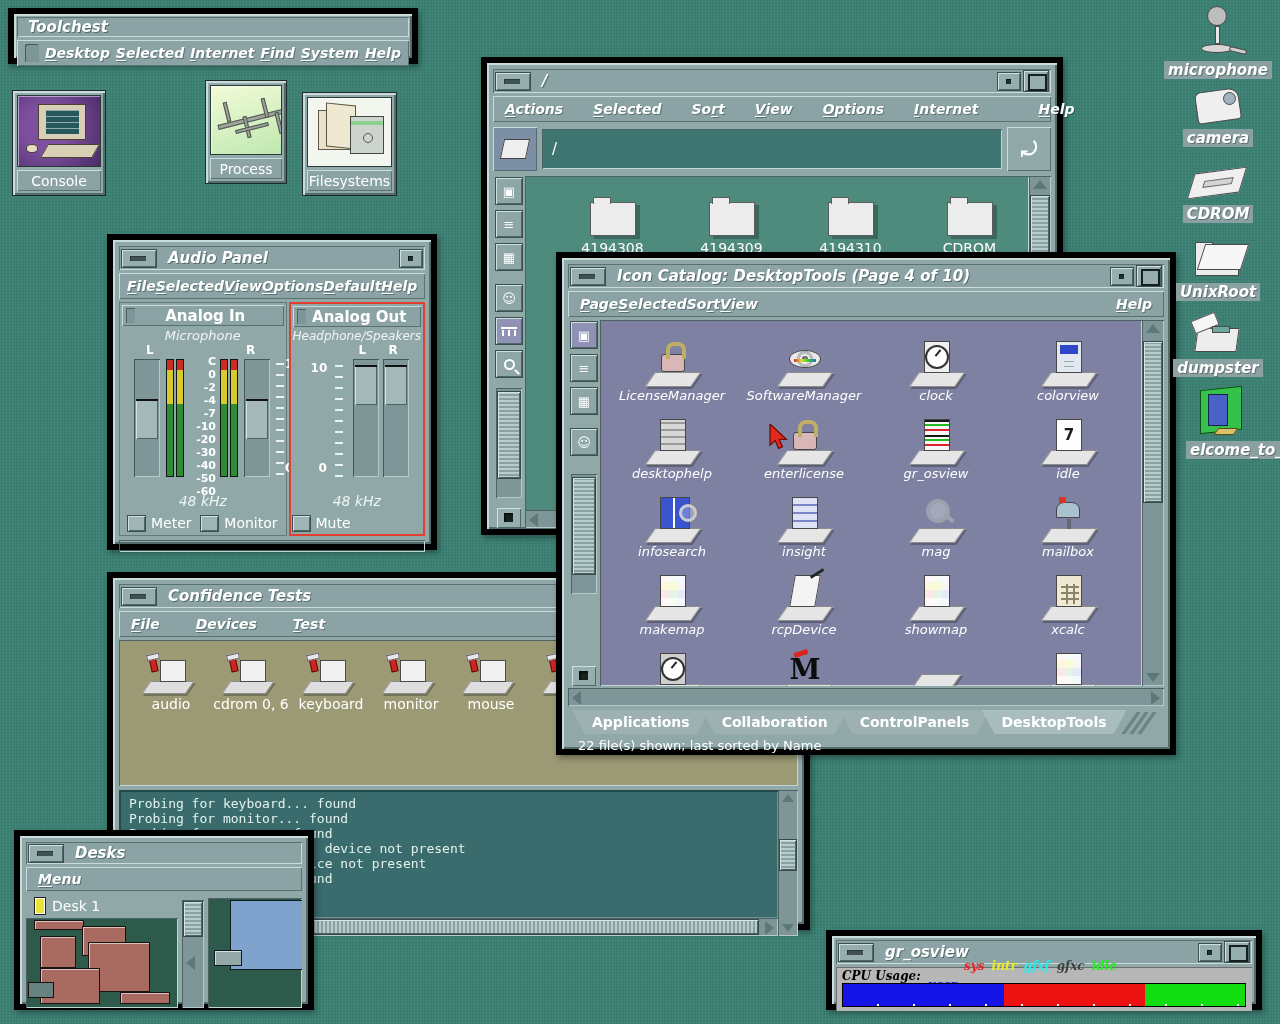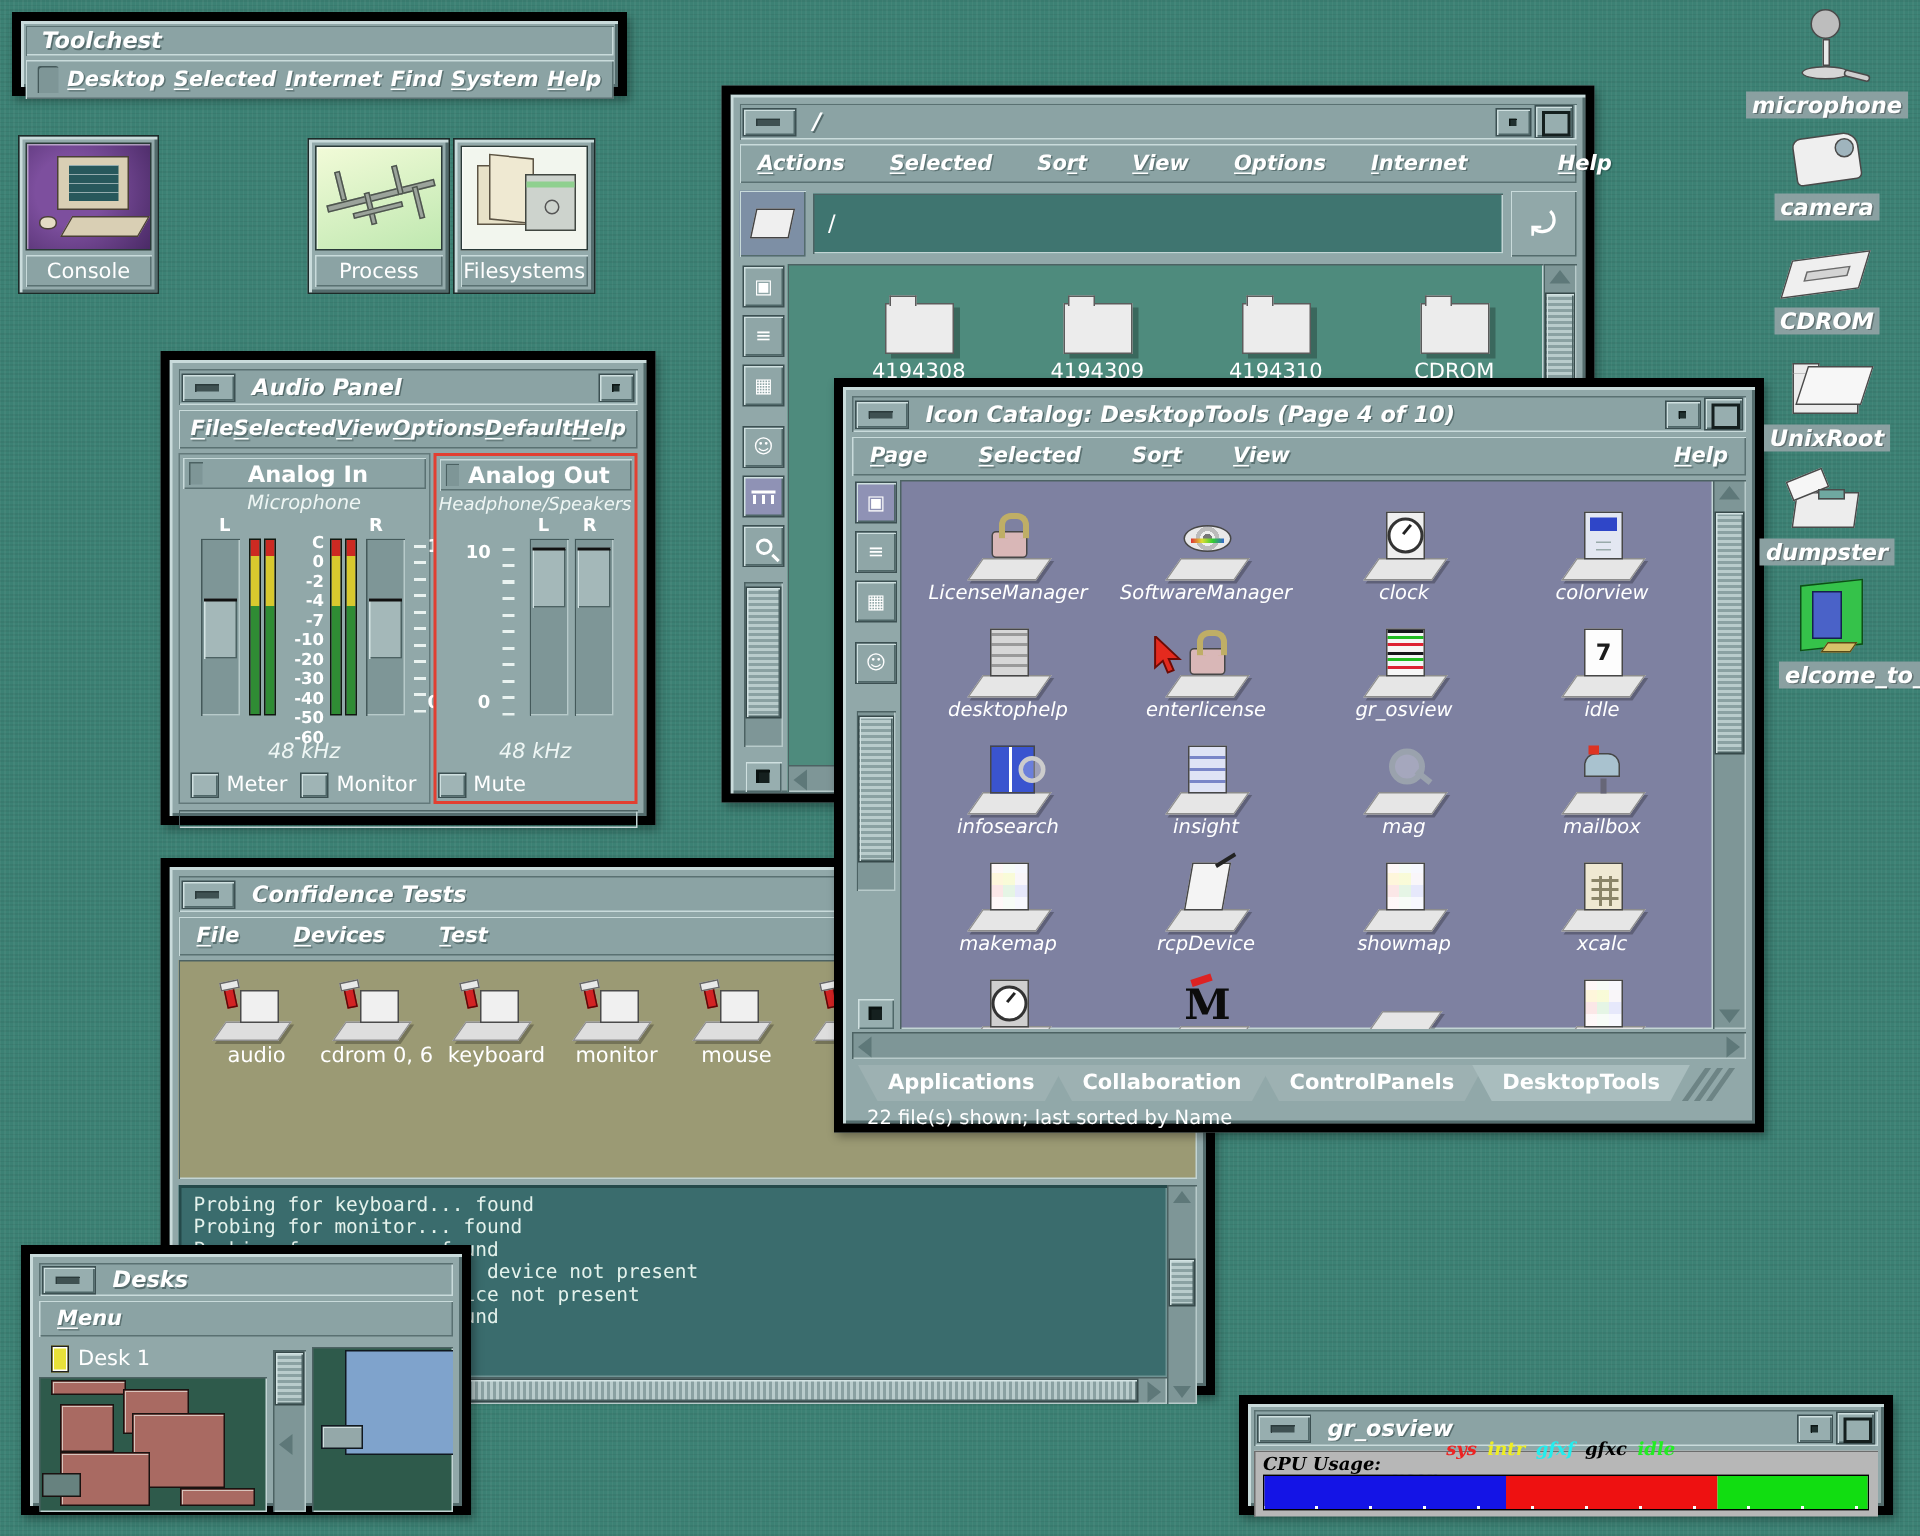--- a/index.html
+++ b/index.html
@@ -237,21 +237,21 @@
 <div class="launcher" style="left:12px;top:90px;width:94px">
   <div class="art" style="height:72px;background:radial-gradient(circle at 35% 45%,#7d4f9e 0 35%,#4a2a66 100%)">
     <div style="position:absolute;left:20px;top:8px;width:48px;height:36px;background:#d9cfb4;border:1px solid #4a4036">
       <div style="position:absolute;left:7px;top:5px;width:33px;height:24px;background:#27585c;background-image:repeating-linear-gradient(0deg,transparent 0 5px,rgba(255,255,255,.5) 5px 6px)"></div>
     </div>
     <div style="position:absolute;left:26px;top:48px;width:52px;height:14px;background:#d9cfb4;border:1px solid #4a4036;transform:skewX(-30deg)"></div>
     <div style="position:absolute;left:8px;top:48px;width:12px;height:9px;background:#e4dcc4;border:1px solid #4a4036;border-radius:45%"></div>
   </div>
   <div class="lbl">Console</div>
 </div>
-<div class="launcher" style="left:205px;top:92px;width:95px">
+<div class="launcher" style="left:205px;top:80px;width:82px">
   <div class="art" style="height:70px;background:linear-gradient(160deg,#f2fbd8,#bfe8b0)">
     <div style="position:absolute;left:6px;top:30px;width:74px;height:5px;background:#9ba39b;border:1px solid #4e564e;transform:rotate(-14deg)"></div>
     <div style="position:absolute;left:14px;top:16px;width:4px;height:20px;background:#9ba39b;border:1px solid #4e564e;transform:rotate(-14deg)"></div>
     <div style="position:absolute;left:34px;top:30px;width:4px;height:22px;background:#9ba39b;border:1px solid #4e564e;transform:rotate(-14deg)"></div>
     <div style="position:absolute;left:52px;top:12px;width:4px;height:20px;background:#9ba39b;border:1px solid #4e564e;transform:rotate(-14deg)"></div>
     <div style="position:absolute;left:66px;top:26px;width:4px;height:22px;background:#9ba39b;border:1px solid #4e564e;transform:rotate(-14deg)"></div>
     <div style="position:absolute;left:24px;top:40px;width:34px;height:4px;background:#9ba39b;border:1px solid #4e564e;transform:rotate(-14deg)"></div>
   </div>
   <div class="lbl">Process</div>
 </div>
@@ -451,21 +451,21 @@
   </div>
 </div>
 
 <div class="win" style="left:556px;top:252px;width:620px;height:503px">
   <div class="tb">
     <div class="tbtn menu"></div>
     <div class="ttl">Icon Catalog: DesktopTools (Page 4 of 10)</div>
     <div class="tbtn min"></div>
     <div class="tbtn max"></div>
   </div>
-  <div class="mb" style="gap:34px">
+  <div class="mb" style="">
     <span class="mi accel"><u>P</u>age</span>
     <span class="mi accel"><u>S</u>elected</span>
     <span class="mi accel">So<u>r</u>t</span>
     <span class="mi accel"><u>V</u>iew</span>
     <span class="grow"></span>
     <span class="mi accel"><u>H</u>elp</span>
   </div>
   <div style="display:flex;height:366px">
     <div style="width:32px;padding-top:2px;display:flex;flex-direction:column;align-items:center">
       <div class="tool active">▣</div>
@@ -687,21 +687,21 @@
     <div class="tbtn max"></div>
   </div>
   <div style="background:#b7b7b7;box-shadow:inset 1px 1px 0 #6d6d6d;padding:1px 6px 4px;height:44px">
     <div style="height:15px;display:flex;align-items:center">
       <span class="lg" style="color:#000">CPU Usage:</span>
       <span id="legend-items" style="display:flex">
           <span class="lg" style="color: rgb(34, 34, 238); margin-top: 19px;">user</span>
           <span class="lg" style="color: rgb(238, 34, 34);">sys</span>
           <span class="lg" style="color: rgb(238, 238, 34);">intr</span>
           <span class="lg" style="color: rgb(34, 238, 238);">gfxf</span>
-          <span class="lg" style="color: #000000; font-style: italic;">gfxc</span>
+          <span class="lg" style="color: #404040; font-style: italic;">gfxc</span>
           <span class="lg" style="color: rgb(34, 238, 34);">idle</span>
         </span>
     </div>
     <div id="cpu-bar" style="display:flex;height:24px;border:1px solid #000;background:#fff;position:relative">
       <div class="abs" style="left:0;right:0;bottom:0;height:2px;background-image:repeating-linear-gradient(90deg,transparent 0 34px,#fff 34px 36px)"></div>
     <div class="seg" style="flex-grow: 40; background: rgb(20, 20, 230);"></div>
         <div class="seg" style="flex-grow: 35; background: rgb(238, 17, 17);"></div>
         <div class="seg" style="flex-grow: 25; background: rgb(17, 221, 17);"></div>
       </div>
   </div>

